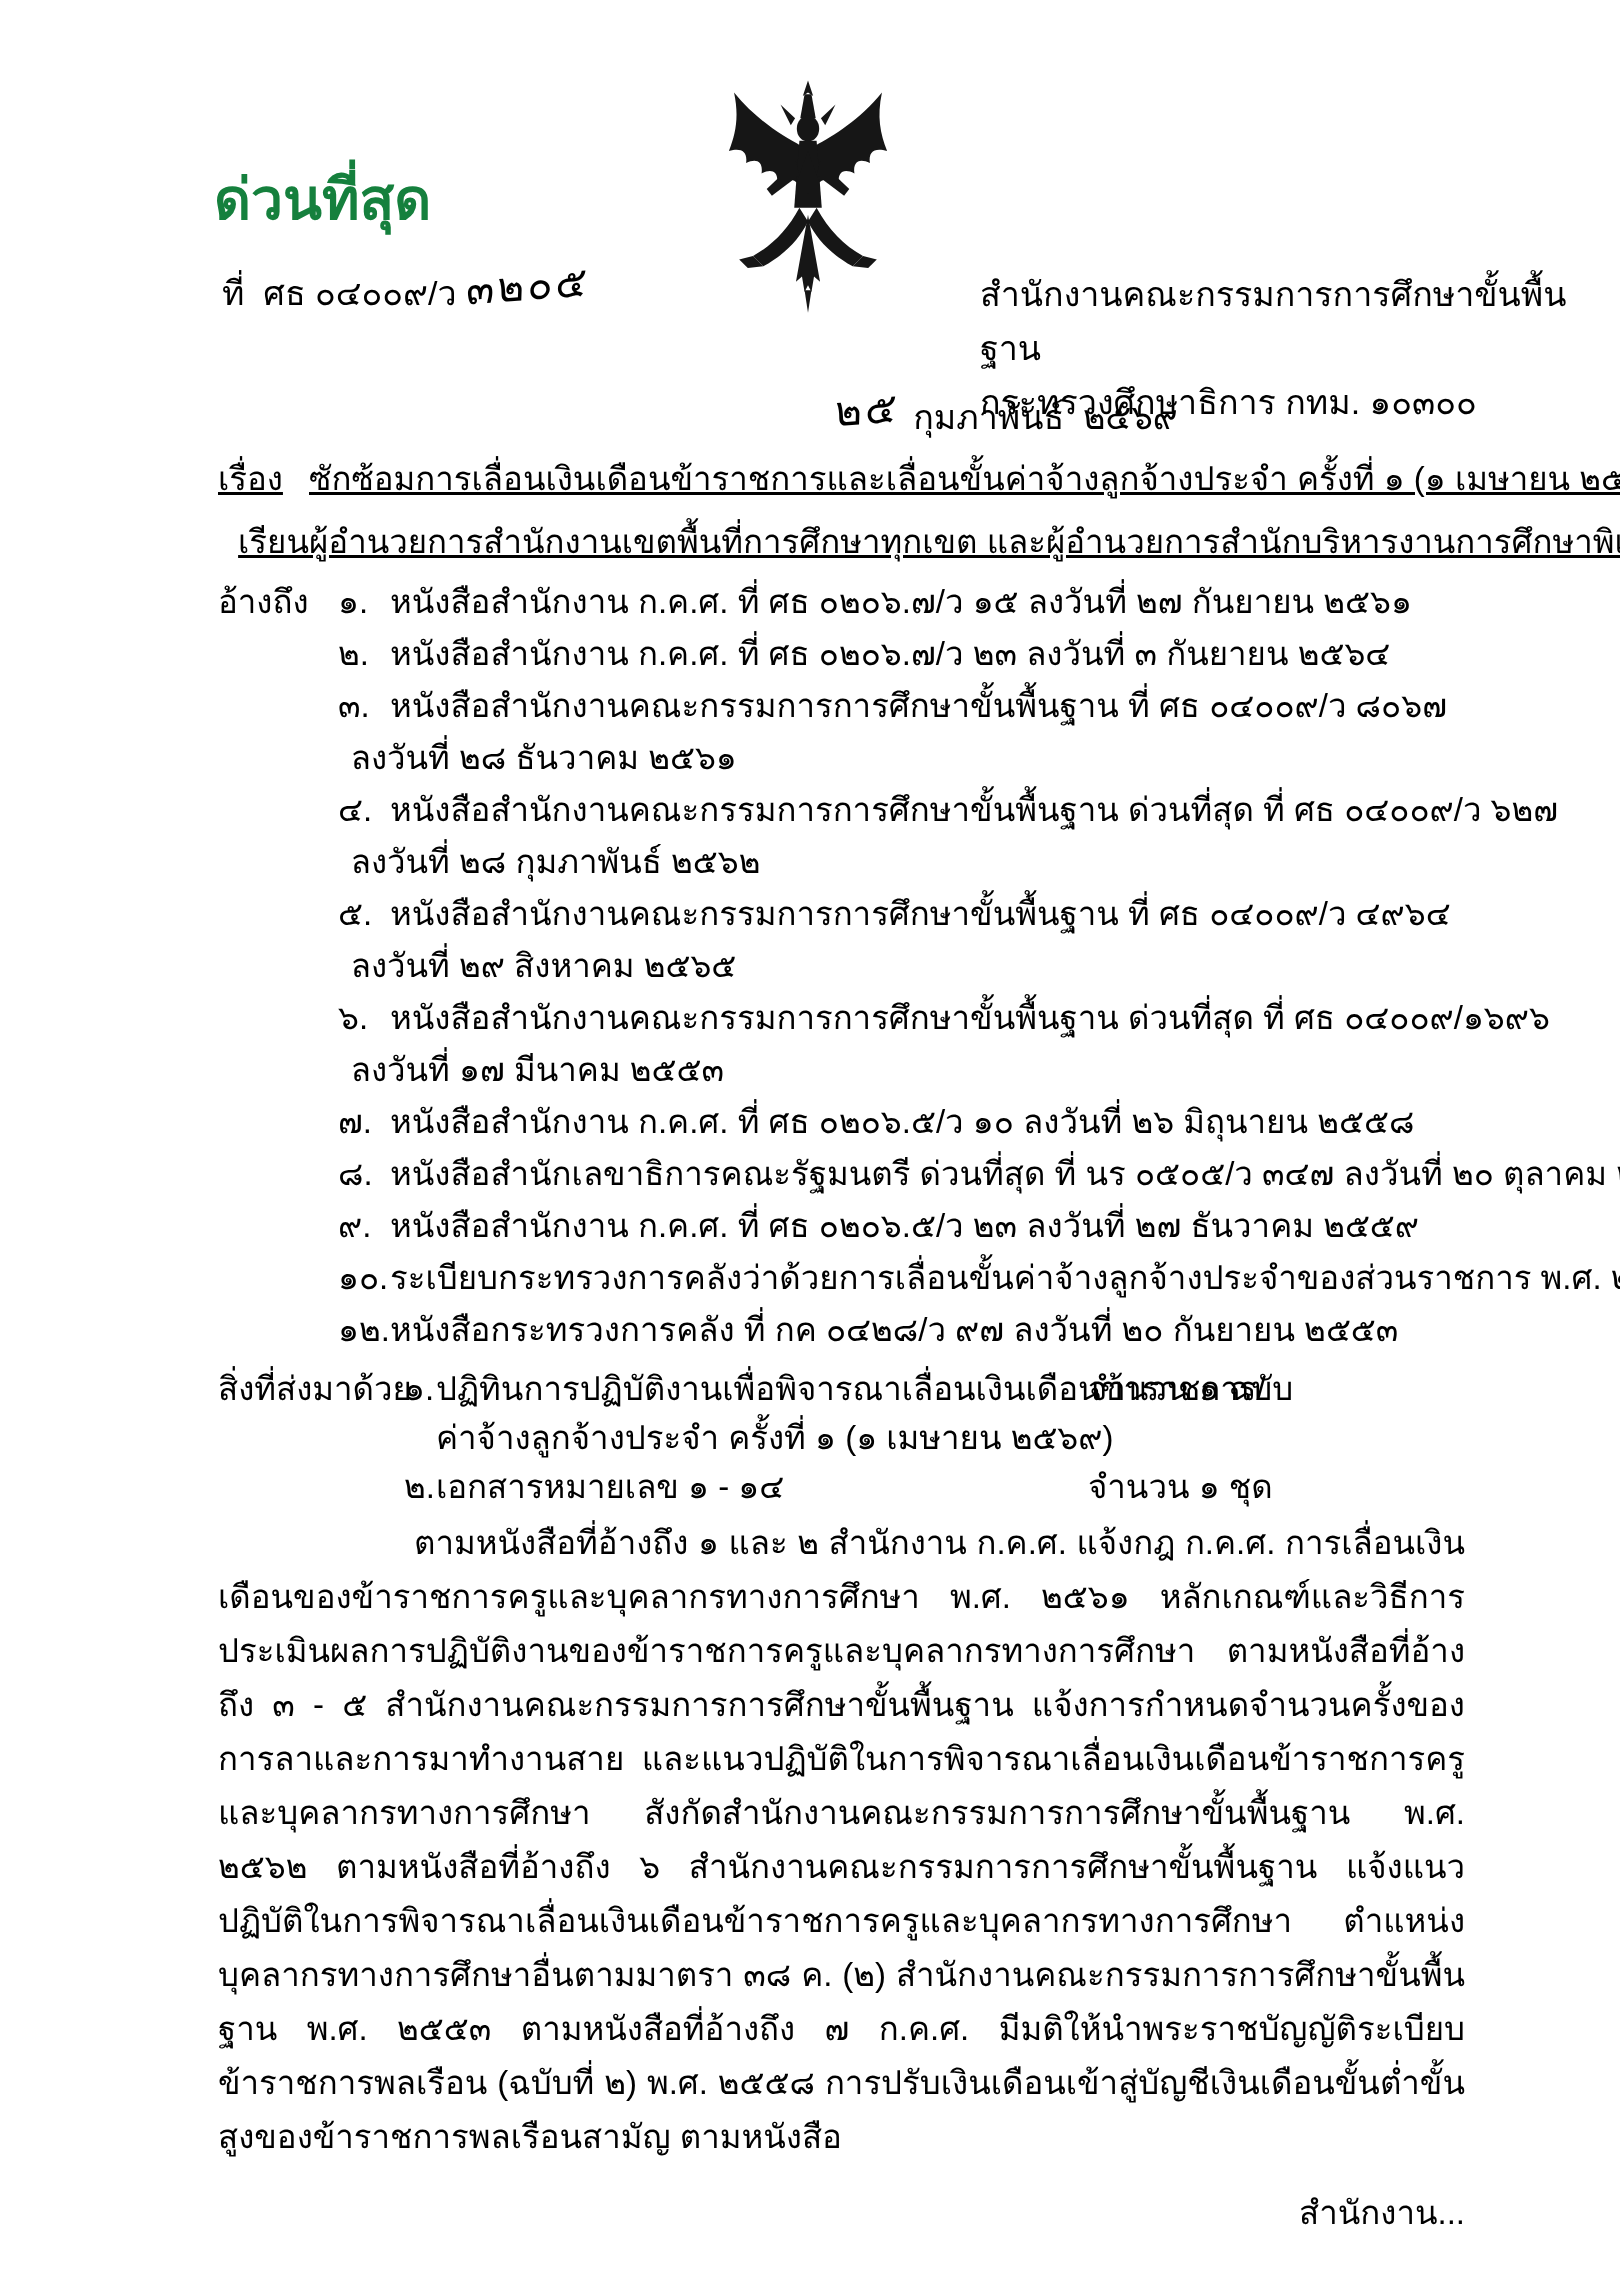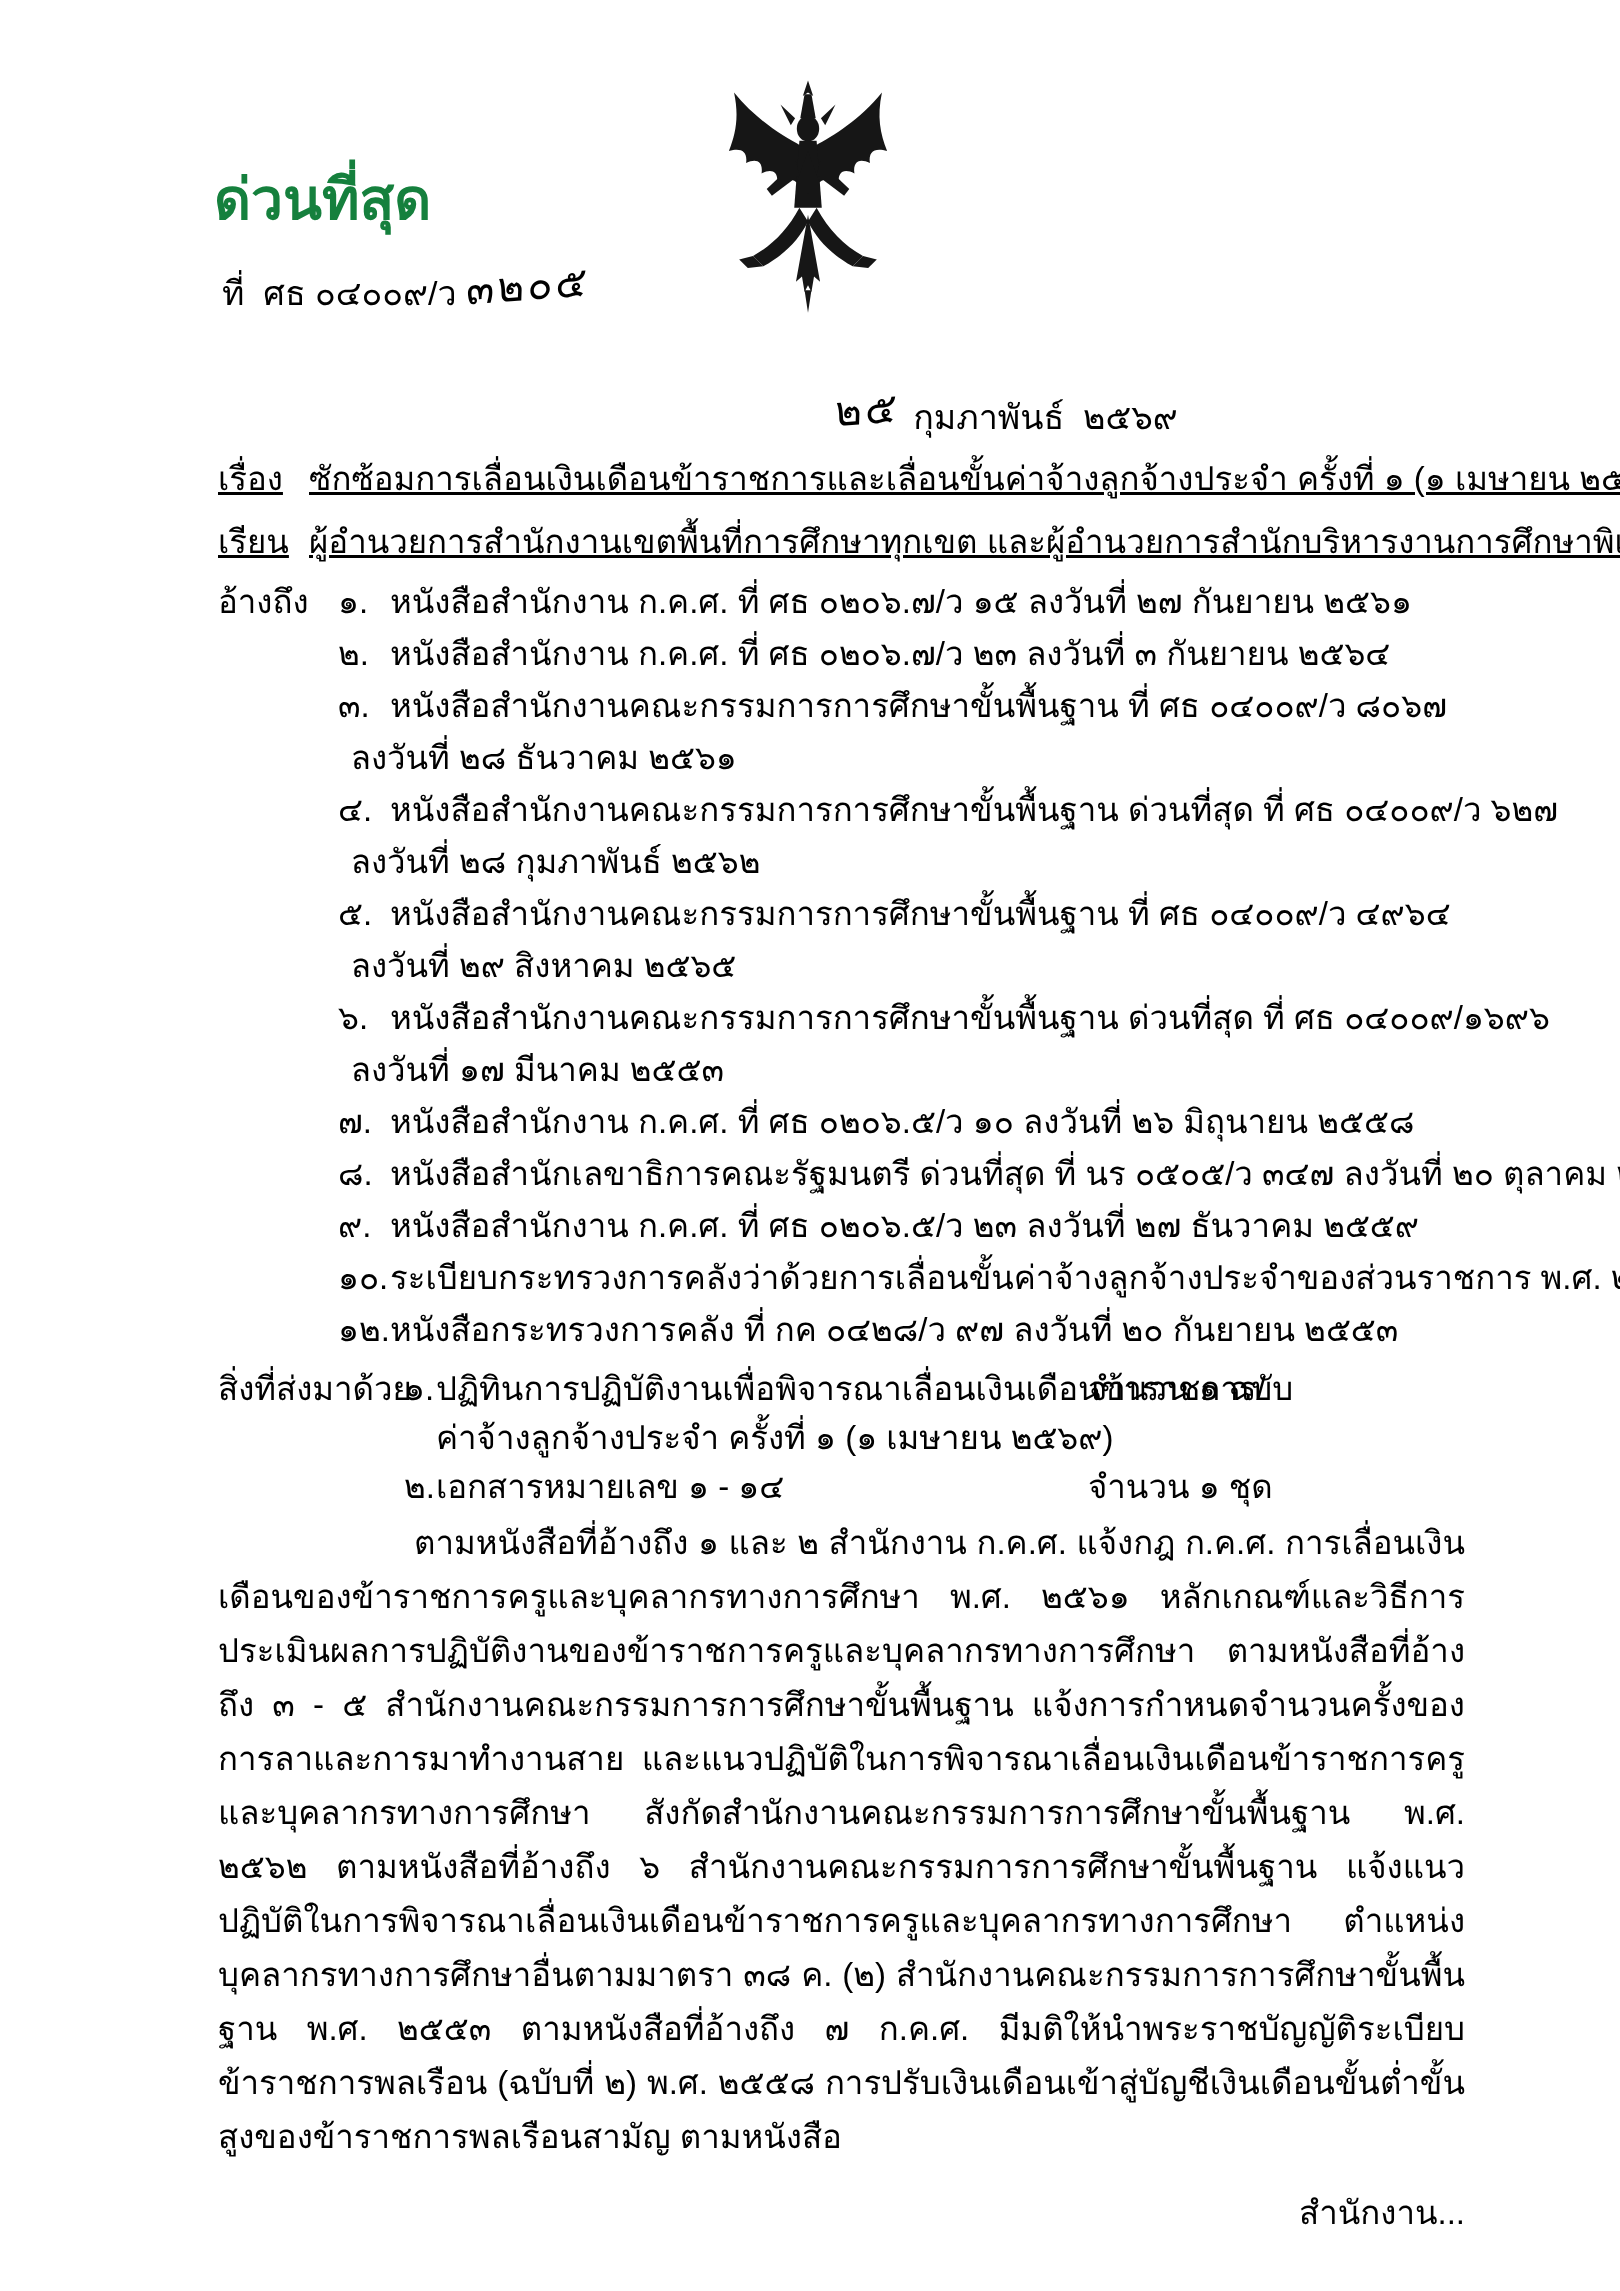--- a/index.html
+++ b/index.html
@@ -44,21 +44,21 @@
 
   
   .content{
     position:absolute;left:218px;top:453px;width:1247px;
     font-size:33px;line-height:51px;
   }
   .line-row{display:flex;text-decoration:underline;}
   .line-label{flex:0 0 91px;}
   .line-text{white-space:nowrap;}
 
-  .to-row{margin-top:11.8px;}
+  .to-row{margin-top:11.8px;text-align:right;}
 
   .refs{position:relative;margin-top:9px;padding-left:120px;line-height:52px;}
   .refs-label{position:absolute;left:0;top:0;}
   .ref-row{display:flex;}
   .ref-num{flex:0 0 52px;}
   .ref-line{white-space:nowrap;}
   .ref-cont{padding-left:12.7px;white-space:nowrap;}
 
   .enc{position:relative;margin-top:7.8px;padding-left:186px;line-height:49px;}
   .enc-label{position:absolute;left:0;top:0;}
@@ -105,20 +105,24 @@
         <path d="M90 150 C76 176 58 194 36 206 L48 218 C74 204 90 186 100 166 Z"></path>
         <path d="M110 150 C124 176 142 194 164 206 L152 218 C126 204 110 186 100 166 Z"></path>
         <path d="M36 206 L20 210 L30 220 L48 218 Z"></path>
         <path d="M164 206 L180 210 L170 220 L152 218 Z"></path>
         <path d="M100 158 L86 236 L93 230 L96 248 L100 240 L104 248 L107 230 L114 236 Z"></path>
         <path d="M96 246 L100 272 L104 246 Z"></path>
       </g>
     </svg>
   </div>
 
+  <div class="agency">
+    <div>สำนักงานคณะกรรมการการศึกษาขั้นพื้นฐาน</div>
+    <div>กระทรวงศึกษาธิการ กทม. ๑๐๓๐๐</div>
+  </div>
 
   <div class="date-line">
     <span class="handwr">๒๕</span><span class="keep-sp">กุมภาพันธ์  ๒๕๖๙</span>
   </div>
 
   <div class="content">
 
     <div class="line-row">
       <span class="line-label">เรื่อง</span>
       <span class="line-text">ซักซ้อมการเลื่อนเงินเดือนข้าราชการและเลื่อนขั้นค่าจ้างลูกจ้างประจำ ครั้งที่ ๑ (๑ เมษายน ๒๕๖๙)</span>

